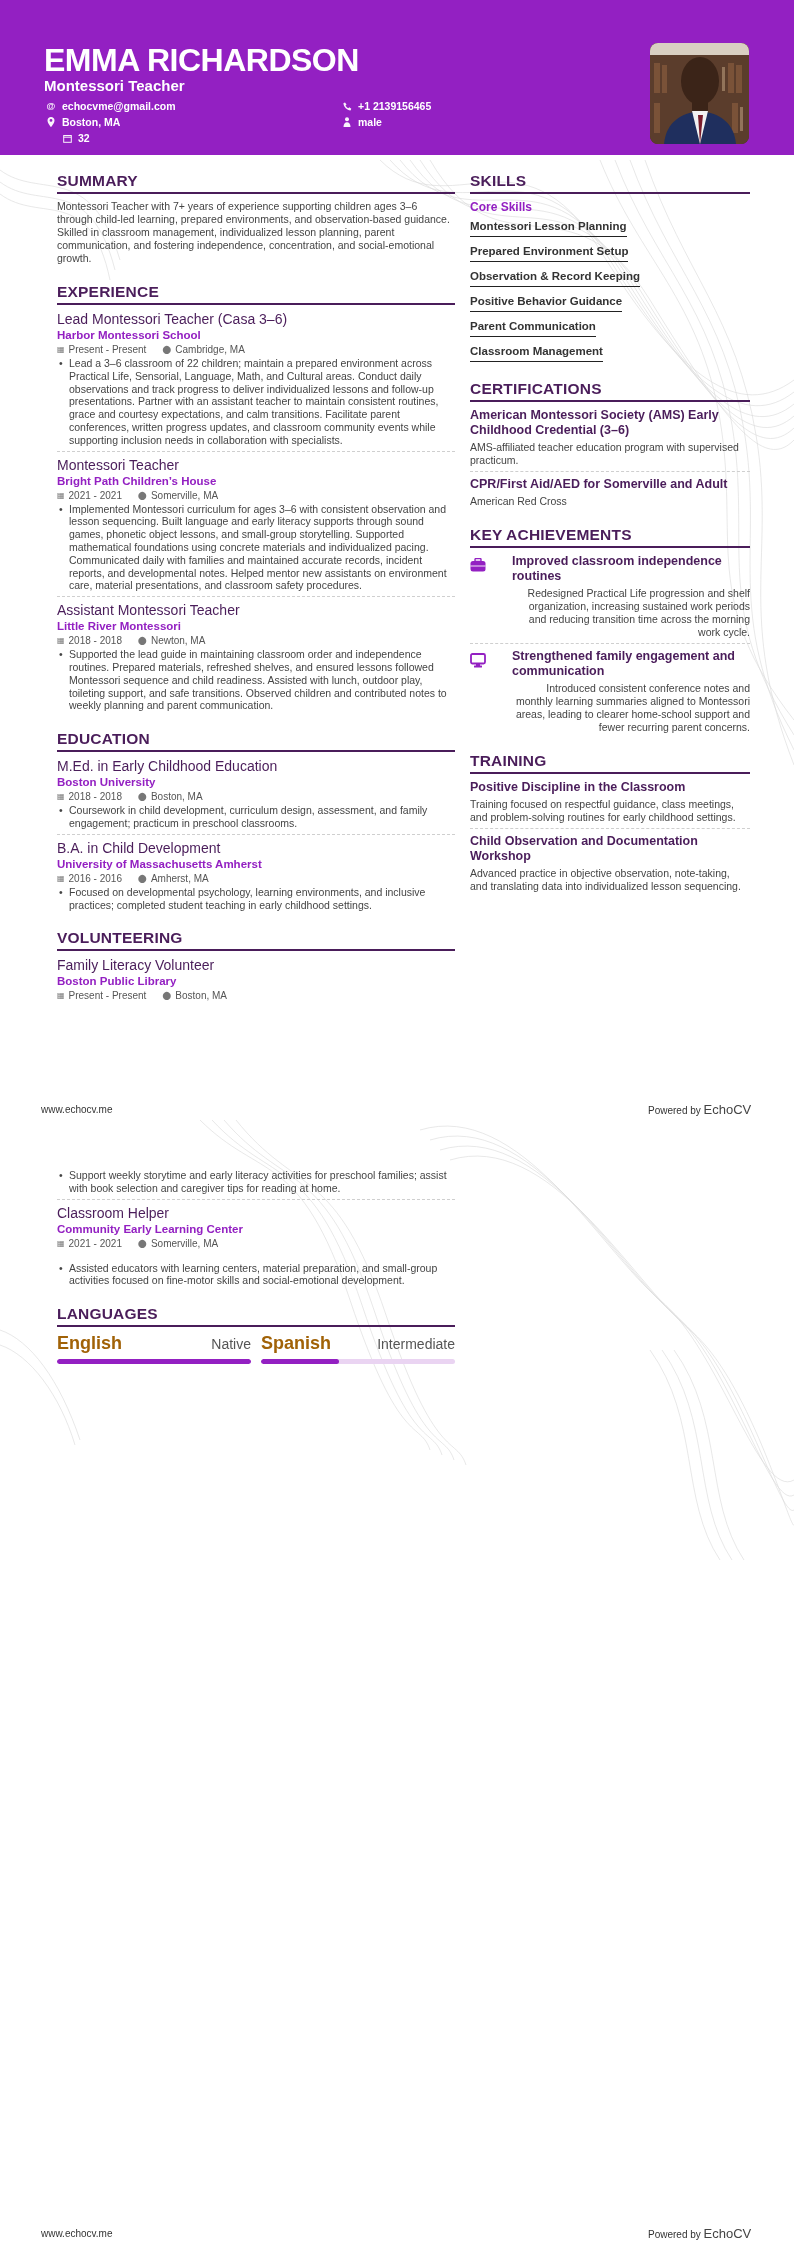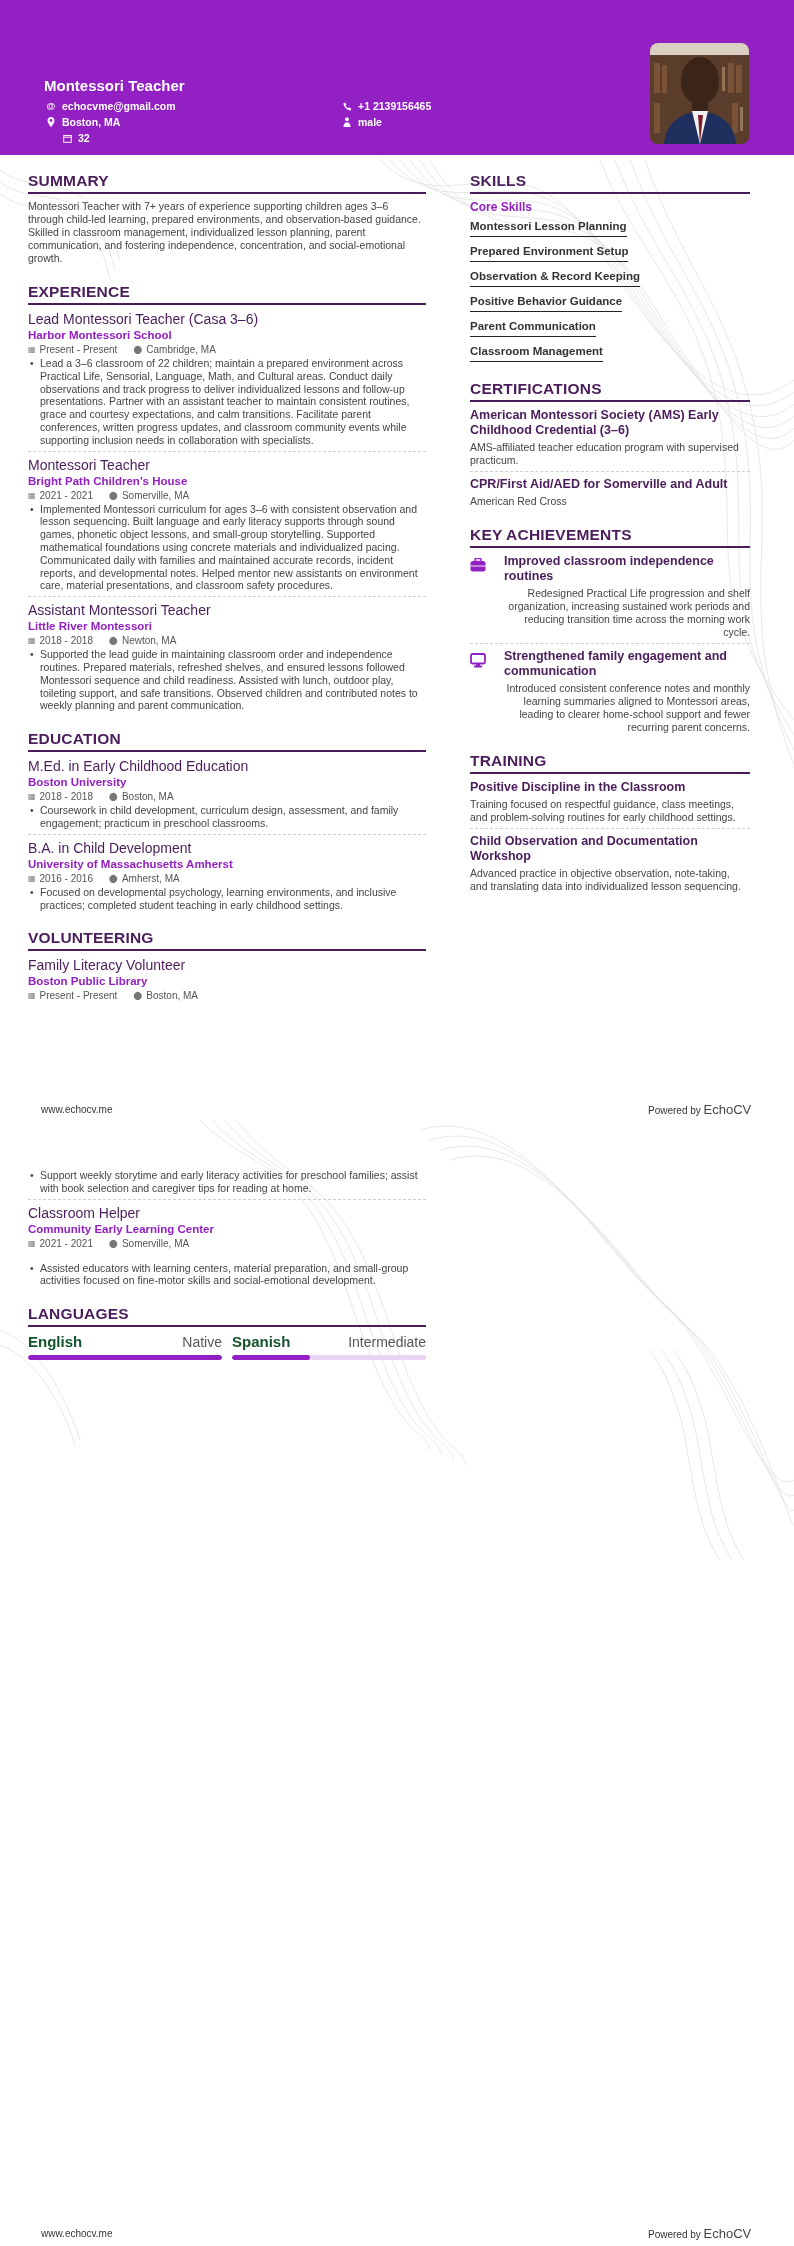--- a/index.html
+++ b/index.html
@@ -8,53 +8,53 @@
 
   .bg-waves { position: absolute; left: 0; top: 0; width: 794px; height: 2246px; z-index: 0; pointer-events: none; }
 
   .header { position: absolute; left: 0; top: 0; width: 794px; height: 155px; background: #9320c2; z-index: 2; }
   .header .name { position: absolute; left: 44px; top: 42px; font-size: 32px; font-weight: bold; color: #fff; letter-spacing: -0.5px; }
   .header .role { position: absolute; left: 44px; top: 77px; font-size: 15px; font-weight: bold; color: #fff; }
   .contact { position: absolute; font-size: 10.5px; font-weight: bold; color: #fff; display: flex; align-items: center; gap: 6px; }
   .contact .ic { width: 10px; display: inline-flex; justify-content: center; font-size: 9px; opacity: 0.95; }
   .photo { position: absolute; left: 650px; top: 43px; width: 99px; height: 101px; border-radius: 8px; overflow: hidden; background: #4a3328; }
 
-  .col-left { position: absolute; left: 28px; width: 398px; z-index: 1; }
+  .col-left { position: absolute; left: 57px; width: 398px; z-index: 1; }
   .col-right { position: absolute; left: 470px; width: 280px; z-index: 1; }
 
   .sec-title { font-size: 15.5px; font-weight: bold; color: #4a1d5a; padding-bottom: 2px; border-bottom: 2px solid #4a1d5a; margin-bottom: 6px; letter-spacing: 0.2px; }
   .body-text { font-size: 10.5px; line-height: 13px; color: #444; }
 
   .entry-title { font-size: 14px; color: #4a1d5a; line-height: 17px; }
   .entry-org { font-size: 11.5px; font-weight: bold; color: #9320c2; line-height: 15px; }
   .meta { font-size: 10px; color: #555; display: flex; align-items: center; gap: 6px; line-height: 13px; }
   .meta .m { display: inline-flex; align-items: center; gap: 4px; margin-right: 10px; }
   .meta .ic { font-size: 8px; color: #777; }
   .bullet { font-size: 10.5px; line-height: 12.8px; color: #444; position: relative; padding-left: 12px; margin-top: 1px; }
   .bullet::before { content: "•"; position: absolute; left: 2px; top: 0; }
   .divider { border-top: 1px dashed #cfcfcf; margin: 4px 0 5px; }
 
   .skills-sub { font-size: 12px; font-weight: bold; color: #9320c2; margin-bottom: 2px; }
   .skill { display: inline-block; font-size: 11.5px; font-weight: bold; color: #333; padding: 2px 0 4px; border-bottom: 1.5px solid #222; margin-bottom: 4px; }
 
   .cert-title { font-size: 12.5px; font-weight: bold; color: #4a1d5a; line-height: 15px; }
   .cert-desc { font-size: 10.5px; color: #444; line-height: 13px; margin-top: 3px; }
 
-  .ach { display: flex; gap: 12px; }
+  .ach { display: flex; gap: 20px; }
   .ach .aic { width: 22px; flex: none; padding-top: 4px; color: #9320c2; }
   .ach-title { font-size: 12.5px; font-weight: bold; color: #4a1d5a; line-height: 15px; }
   .ach-desc { font-size: 10.5px; color: #444; line-height: 13px; margin-top: 3px; text-align: right; }
 
   .footer { position: absolute; font-size: 10px; color: #333; z-index: 1; }
   .footer .brand { font-size: 13px; color: #444; }
 
   .lang-row { display: flex; gap: 10px; }
   .lang { flex: 1; }
   .lang-head { display: flex; justify-content: space-between; align-items: baseline; margin-bottom: 5px; }
-  .lang-name { font-size: 15px; font-weight: bold; color: #14532d; }
+  .lang-name { font-size: 18px; font-weight: bold; color: #a16207; }
   .lang-level { font-size: 14px; color: #555; }
   .bar { height: 5px; border-radius: 3px; background: #ead4f2; overflow: hidden; }
   .bar-fill { height: 100%; background: #9320c2; border-radius: 3px; }
 </style>
 </head>
 <body>
 
 <svg class="bg-waves" viewBox="0 0 794 2246" xmlns="http://www.w3.org/2000/svg">
   <g fill="none" stroke="#d8d8d8" stroke-width="0.6">
     <path d="M380 160 C 450 230, 520 120, 600 250 S 740 420, 794 380"></path>
@@ -80,20 +80,21 @@
     <path d="M450 1160 C 550 1130, 630 1280, 690 1330 S 790 1530, 794 1525"></path>
     <path d="M650 1350 C 700 1420, 680 1500, 720 1560"></path>
     <path d="M662 1350 C 712 1420, 692 1500, 732 1560"></path>
     <path d="M674 1350 C 724 1420, 704 1500, 744 1560"></path>
     <path d="M0 1330 C 30 1340, 60 1380, 80 1440"></path>
     <path d="M0 1345 C 30 1355, 60 1395, 75 1445"></path>
   </g>
 </svg>
 
 <div class="header">
+  <div class="name">EMMA RICHARDSON</div>
   <div class="role">Montessori Teacher</div>
 
   <div class="contact" style="left:46px; top:100px;">
     <span class="ic">@</span>
     <span>echocvme@gmail.com</span>
   </div>
   <div class="contact" style="left:46px; top:116px;">
     <span class="ic">
       <svg width="8" height="10" viewBox="0 0 8 10">
           <path d="M4 0C2 0 .5 1.5.5 3.4 .5 6 4 10 4 10s3.5-4 3.5-6.6C7.5 1.5 6 0 4 0zm0 4.8a1.4 1.4 0 110-2.8 1.4 1.4 0 010 2.8z" fill="#fff"></path>

